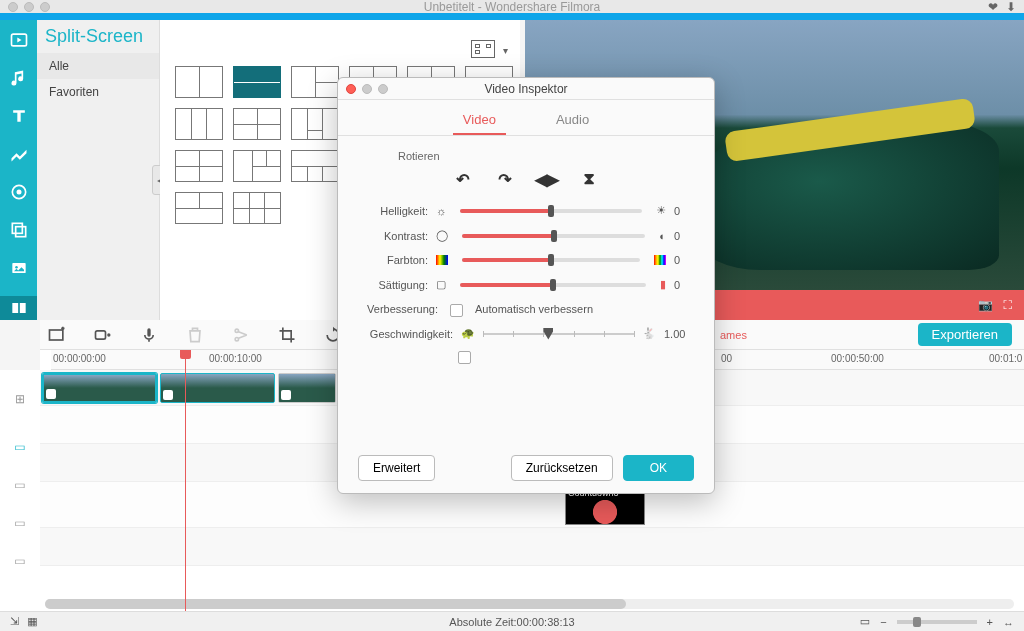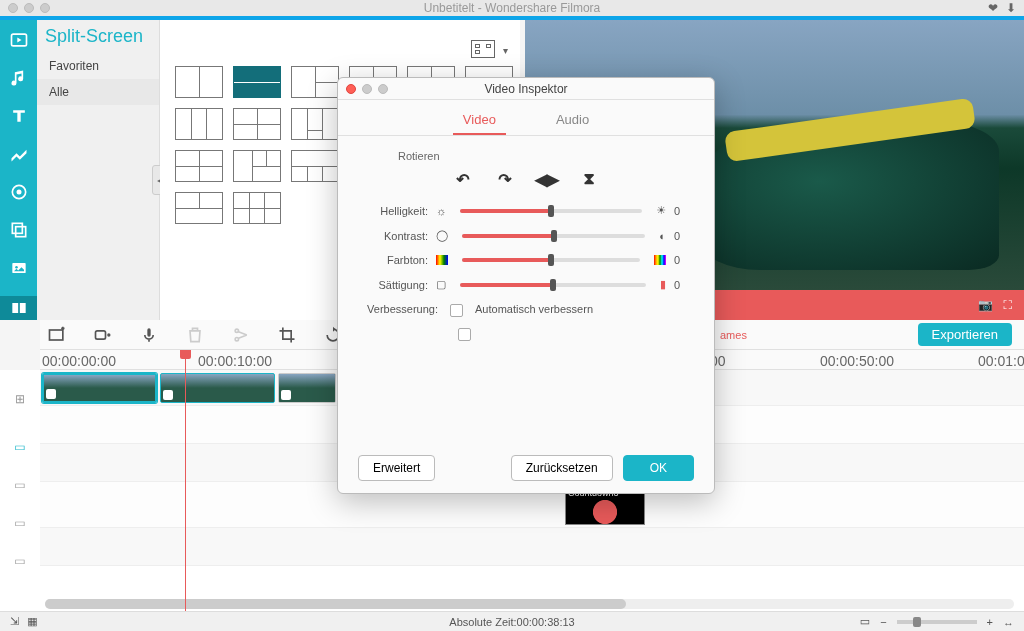--- a/index.html
+++ b/index.html
@@ -1,19 +1,19 @@
 <!DOCTYPE html>
 <html><head>
 <meta charset="utf-8">
 <style>
 * { margin: 0; padding: 0; box-sizing: border-box; font-family: -apple-system, Helvetica, Arial, sans-serif; }
 body { width: 1024px; height: 631px; background: #f5f5f5; overflow: hidden; position: relative; font-size: 12px; }
 
 
-.titlebar { height: 20px; background: #e8e8e8; border-bottom: 4px solid #0ea5e9; display: flex; align-items: center; position: relative; }
+.titlebar { height: 20px; background: #e8e8e8; border-bottom: 7px solid #0ea5e9; display: flex; align-items: center; position: relative; }
 .traffic-lights { display: flex; gap: 6px; padding-left: 8px; }
 .tl { width: 10px; height: 10px; border-radius: 50%; background: #ccc; border: 1px solid #bbb; }
 .titlebar-title { position: absolute; left: 50%; transform: translateX(-50%); color: #999; font-size: 12px; }
 .titlebar-right { position: absolute; right: 8px; display: flex; gap: 8px; color: #666; }
 
 
 .left-toolbar { position: absolute; top: 20px; left: 0; width: 37px; height: 300px; background: #1bb5c8; display: flex; flex-direction: column; align-items: center; padding-top: 10px; gap: 18px; }
 .left-toolbar .tool { width: 22px; height: 22px; color: #fff; cursor: pointer; display: flex; align-items: center; justify-content: center; }
 .tool svg { width: 20px; height: 20px; fill: #fff; }
 
@@ -46,21 +46,21 @@
 
 
 .mid-toolbar { position: absolute; top: 320px; left: 40px; right: 0; height: 30px; display: flex; align-items: center; gap: 24px; padding-left: 6px; background: #fafafa; border-bottom: 1px solid #e0e0e0; }
 .mid-toolbar .mtool { width: 22px; height: 20px; color: #555; cursor: pointer; display: flex; align-items: center; justify-content: center; }
 .mtool svg { width: 20px; height: 20px; fill: #555; }
 .mtool.disabled svg { fill: #ccc; }
 .export-btn { position: absolute; right: 12px; top: 3px; background: #1bb5c8; color: #fff; padding: 4px 14px; border-radius: 4px; border: none; font-size: 13px; cursor: pointer; }
 
 
 .timeline { position: absolute; top: 350px; left: 40px; right: 0; bottom: 20px; background: #fff; overflow: hidden; }
-.time-ruler { height: 20px; background: #fafafa; border-bottom: 1px solid #e0e0e0; position: relative; font-size: 14px; color: #666; }
+.time-ruler { height: 20px; background: #fafafa; border-bottom: 1px solid #e0e0e0; position: relative; font-size: 10px; color: #666; margin-left: 11px; }
 .time-ruler span { position: absolute; top: 3px; }
 .track { height: 38px; border-bottom: 1px solid #eee; position: relative; background: #fdfdfd; }
 .track:nth-child(odd) { background: #f8f8f8; }
 .track-icons { position: absolute; top: 370px; left: 0; width: 40px; bottom: 20px; background: #fff; }
 .track-icon-row { height: 38px; display: flex; align-items: center; justify-content: center; color: #999; }
 .track-icon-row.first { height: 58px; }
 .clip { position: absolute; top: 3px; height: 30px; border: 1px solid #1bb5c8; background: linear-gradient(135deg, #4a7a5a, #2a5a4a); border-radius: 2px; overflow: hidden; }
 .clip.selected { border: 2px solid #1bb5c8; box-shadow: 0 0 0 1px #1bb5c8; }
 .clip-thumb { width: 100%; height: 100%; background: linear-gradient(180deg, #88a5c2 0%, #2a5a4a 50%); position: relative; }
 .clip-thumb::after { content:''; position:absolute; bottom:2px; left:2px; width:10px; height:10px; background:#fff; border-radius:2px; font-size:8px;}
@@ -176,22 +176,22 @@
   <div class="tool" style="background:#0e8a99; width:100%; height:28px;">
       <svg viewBox="0 0 24 24">
         <rect x="4" y="6" width="7" height="12" fill="#fff"></rect>
         <rect x="13" y="6" width="7" height="12" fill="#fff"></rect>
       </svg>
     </div>
 </div>
 
 <div class="side-panel">
   <div class="side-panel-title">Split-Screen</div>
+  <div class="side-panel-item active">Alle</div>
   <div class="side-panel-item">Favoriten</div>
-  <div class="side-panel-item active">Alle</div>
 </div>
 
 <div class="collapse-handle">◂</div>
 
 <div class="templates-area">
   <div class="templates-header">
     <div class="view-toggle">
       <div style="position:absolute;left:3px;top:3px;width:5px;height:4px;border:1px solid #666"></div>
       <div style="position:absolute;right:3px;top:3px;width:5px;height:4px;border:1px solid #666"></div>
       <div style="position:absolute;left:3px;bottom:3px;width:5px;height:4px;border:1px solid #666"></div>
@@ -466,20 +466,38 @@
       <div class="prop-value">0</div>
     </div>
 
 
     <div class="check-row">
       <div class="prop-label" style="width:80px">Verbesserung:</div>
       <div class="checkbox"></div>
       <span>Automatisch verbessern</span>
     </div>
 
+    <div class="speed-row">
+      <div class="prop-label" style="width:95px">Geschwindigkeit:</div>
+      <span>🐢</span>
+      <div class="speed-slider">
+        <div class="speed-track"></div>
+        <div class="speed-ticks">
+          <div class="speed-tick" style="left:0%"></div>
+            <div class="speed-tick" style="left:20%"></div>
+            <div class="speed-tick" style="left:40%"></div>
+            <div class="speed-tick" style="left:60%"></div>
+            <div class="speed-tick" style="left:80%"></div>
+            <div class="speed-tick" style="left:100%"></div>
+        </div>
+        <div class="speed-thumb" style="left:40%"></div>
+      </div>
+      <span>🐇</span>
+      <div class="prop-value" style="width:30px">1.00</div>
+    </div>
 
     <div class="check-row" style="margin-left:100px">
       <div class="checkbox"></div>
     </div>
   </div>
   <div class="dialog-footer">
     <button class="btn">Erweitert</button>
     <div class="footer-spacer"></div>
     <button class="btn">Zurücksetzen</button>
     <button class="btn primary">OK</button>

